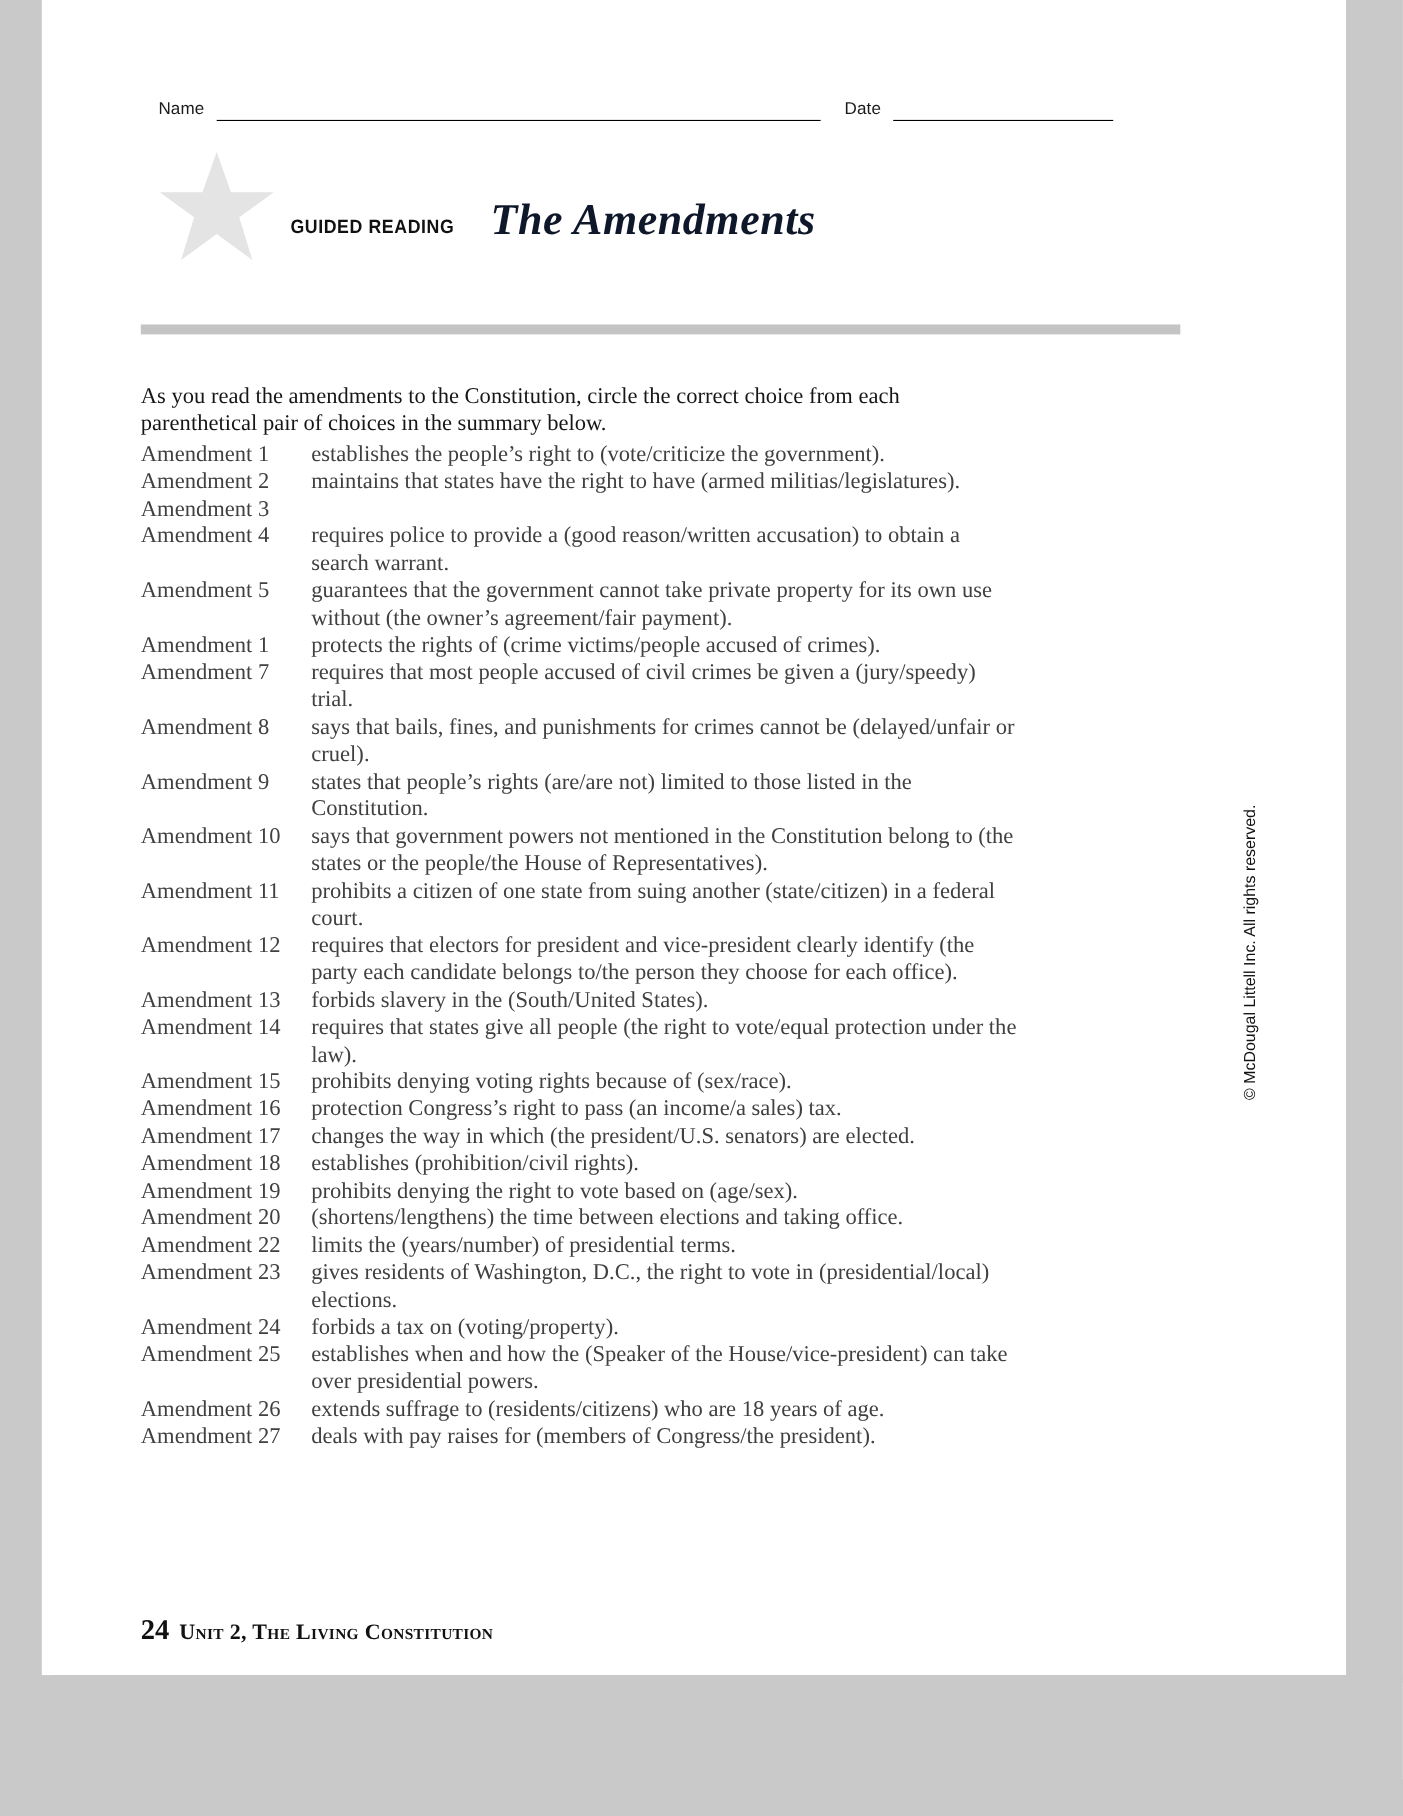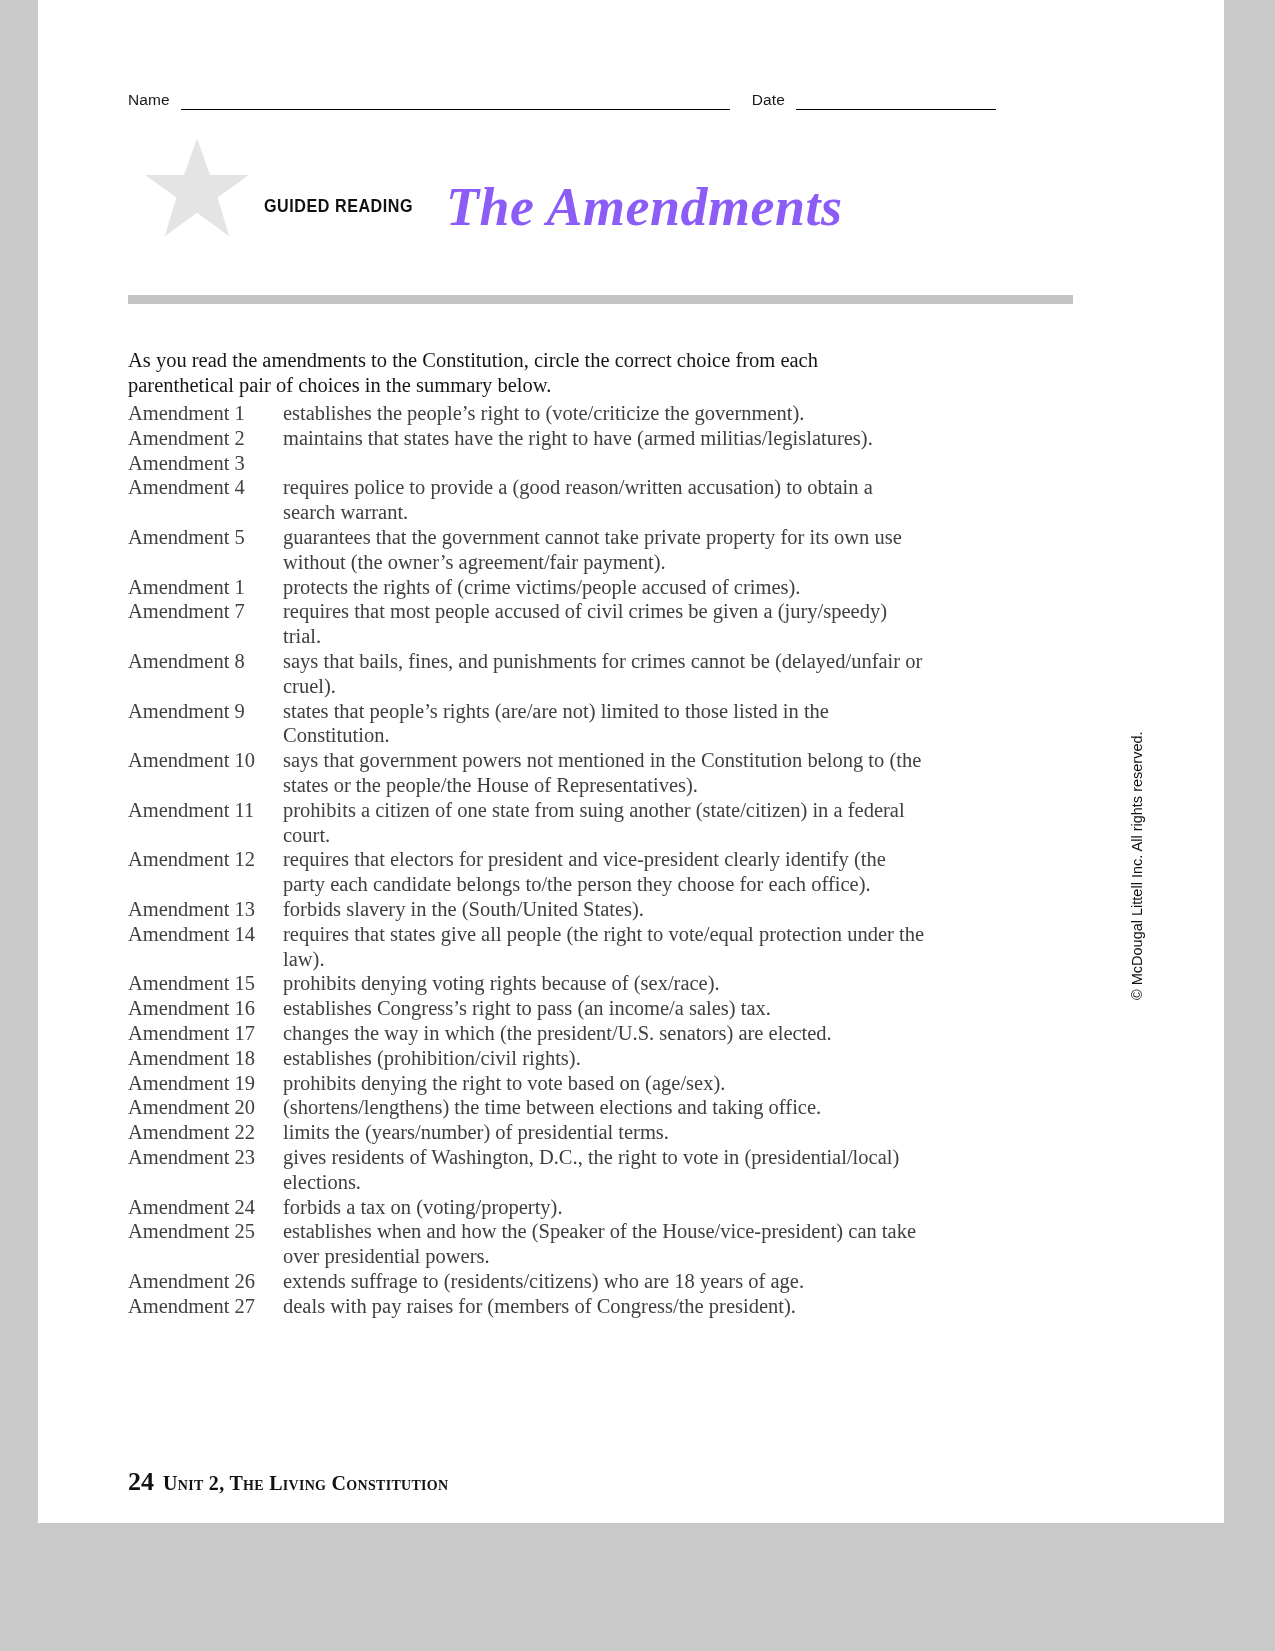--- a/index.html
+++ b/index.html
@@ -53,21 +53,21 @@
     left: 0px;
     top: 0px;
     width: 38px;
     height: 1651px;
     background: #c9c9c9;
   }
 
   
   .namedate {
     position: absolute;
-    left: 90px;
+    left: 106px;
     top: 84px;
     width: 880px;
     height: 26px;
     display: flex;
     align-items: flex-end;
     text-align: center;
   }
   .nd-label {
     font-family: "Liberation Sans", sans-serif;
     font-size: 15.5px;
@@ -111,23 +111,23 @@
     transform: scaleX(0.92);
     transform-origin: left center;
   }
   #doc-title {
     position: absolute;
     left: 318px;
     top: 40px;
     font-family: "Liberation Serif", serif;
     font-style: italic;
     font-weight: bold;
-    font-size: 54px;
+    font-size: 40px;
     letter-spacing: 0.5px;
-    color: #8b5cf6;
+    color: #0f172a;
   }
 
   
   #gray-bar {
     position: absolute;
     left: 90px;
     top: 295px;
     width: 945px;
     height: 9px;
     background: #c4c4c4;
@@ -286,21 +286,21 @@
       <div class="amend-row">
         <span class="amend-label">Amendment 14</span>
         <span class="amend-text">requires that states give all people (the right to vote/equal protection under the law).</span>
       </div>
       <div class="amend-row">
         <span class="amend-label">Amendment 15</span>
         <span class="amend-text">prohibits denying voting rights because of (sex/race).</span>
       </div>
       <div class="amend-row">
         <span class="amend-label">Amendment 16</span>
-        <span class="amend-text">establishes Congress’s right to pass (an income/a sales) tax.</span>
+        <span class="amend-text">protection Congress’s right to pass (an income/a sales) tax.</span>
       </div>
       <div class="amend-row">
         <span class="amend-label">Amendment 17</span>
         <span class="amend-text">changes the way in which (the president/U.S. senators) are elected.</span>
       </div>
       <div class="amend-row">
         <span class="amend-label">Amendment 18</span>
         <span class="amend-text">establishes (prohibition/civil rights).</span>
       </div>
       <div class="amend-row">

